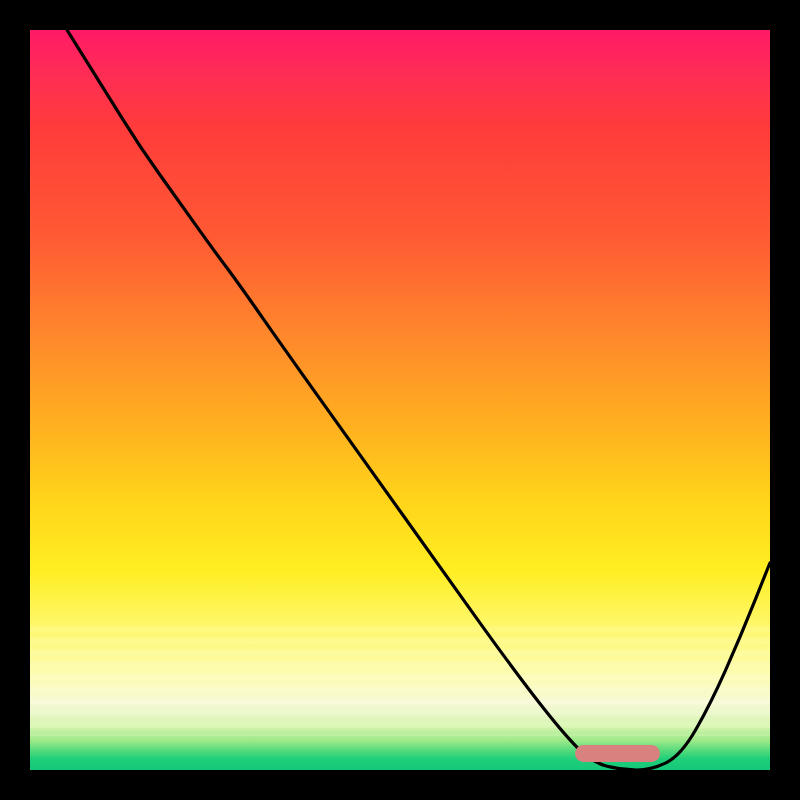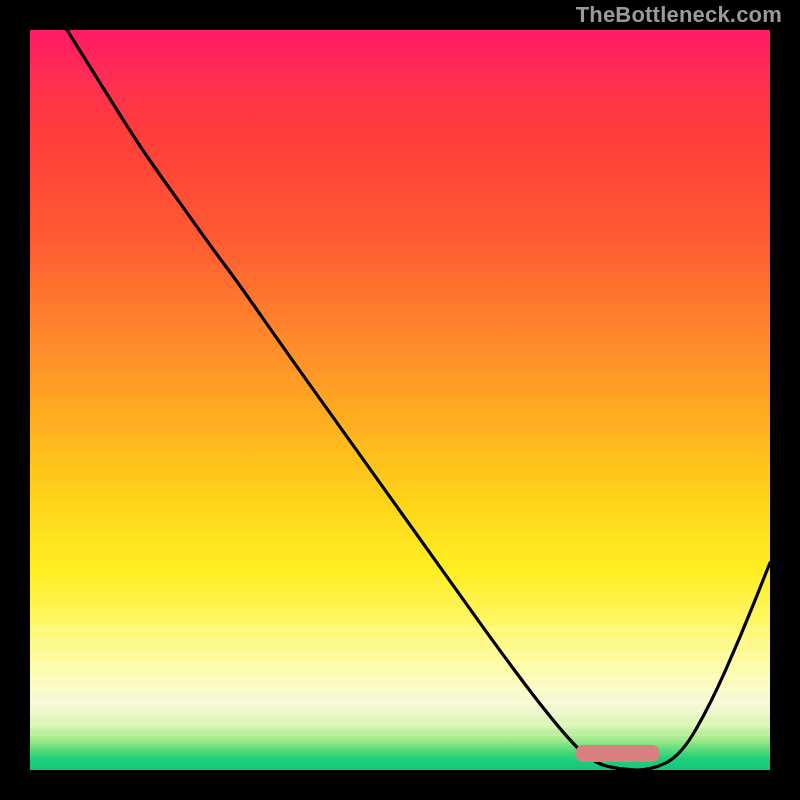--- a/index.html
+++ b/index.html
@@ -92,21 +92,20 @@
     height: 17px;
     border-radius: 9px;
     background: #d8817e;
   }
 </style>
 </head>
 <body>
 
 <div class="frame">
 
-  <div class="watermark">TheBottleneck.com</div>
 
   <div class="plot-area">
     <div class="gradient"></div>
     <div class="bands"></div>
 
     <svg class="curve-svg" viewBox="0 0 740 740" preserveAspectRatio="none">
       <path id="curve-path" class="curve-path" d="M 37.0 0.0 Q 37.0 0.0 55.5 29.6 Q 74.0 59.2 92.5 88.8 Q 111.0 118.4 129.5 144.3 Q 148.0 170.2 166.5 196.1 Q 185.0 222.0 196.1 236.8 Q 207.2 251.6 233.1 288.6 Q 259.0 325.6 296.0 377.4 Q 333.0 429.2 370.0 481.0 Q 407.0 532.8 444.0 584.6 Q 481.0 636.4 506.9 669.7 Q 532.8 703.0 547.6 717.8 Q 562.4 732.6 577.2 736.3 Q 592.0 740.0 606.8 740.0 Q 621.6 740.0 636.4 732.6 Q 651.2 725.2 666.0 699.3 Q 680.8 673.4 695.6 640.1 Q 710.4 606.8 725.2 569.8 T 740.0 532.8"></path>
     </svg>
 
     <div id="optimal-pill" class="pill" style="left: 545px; width: 85px; bottom: 8px;"></div>

